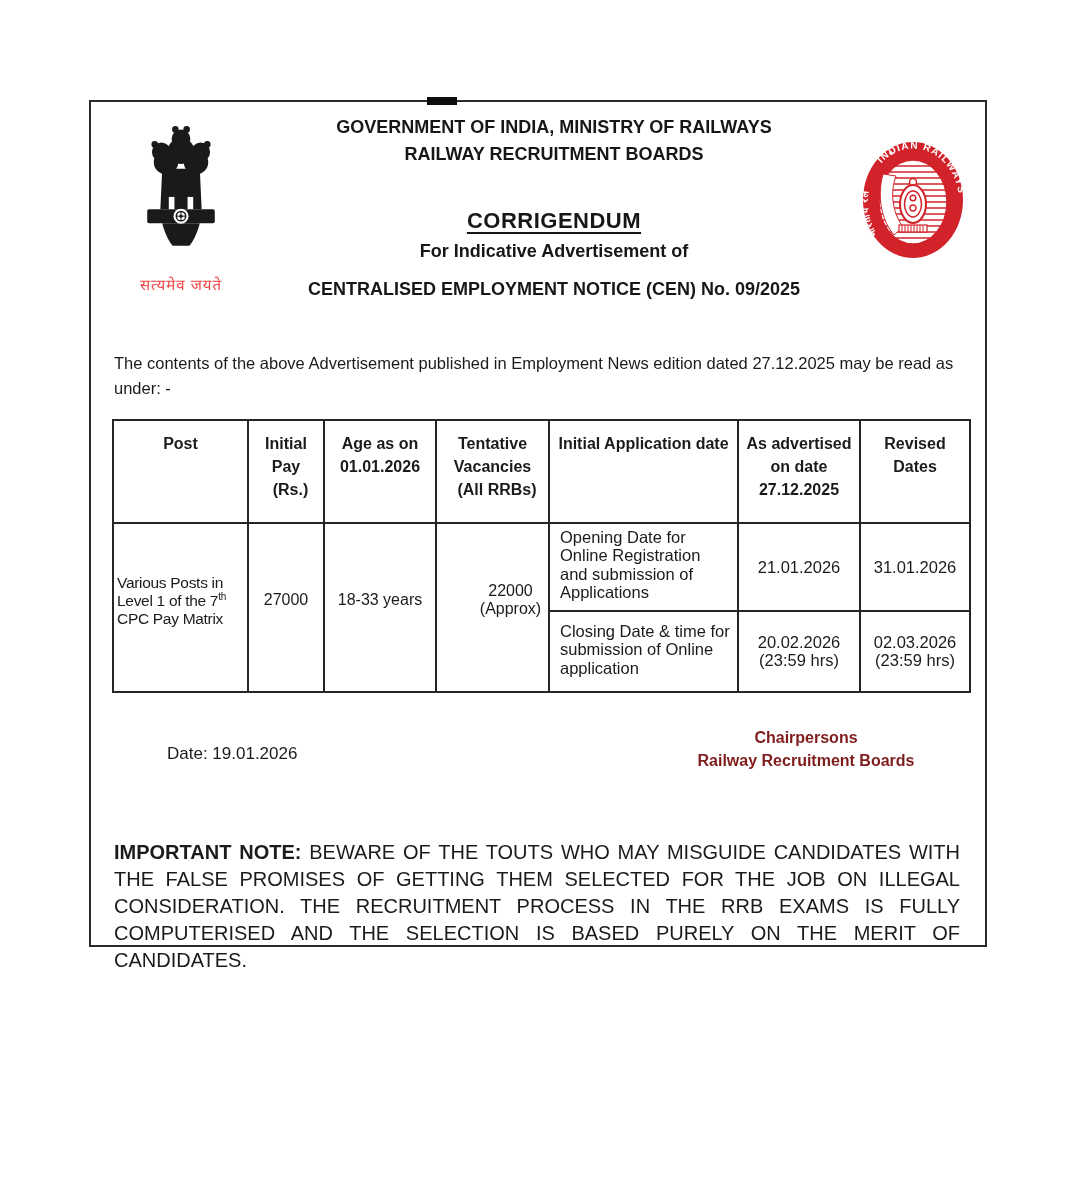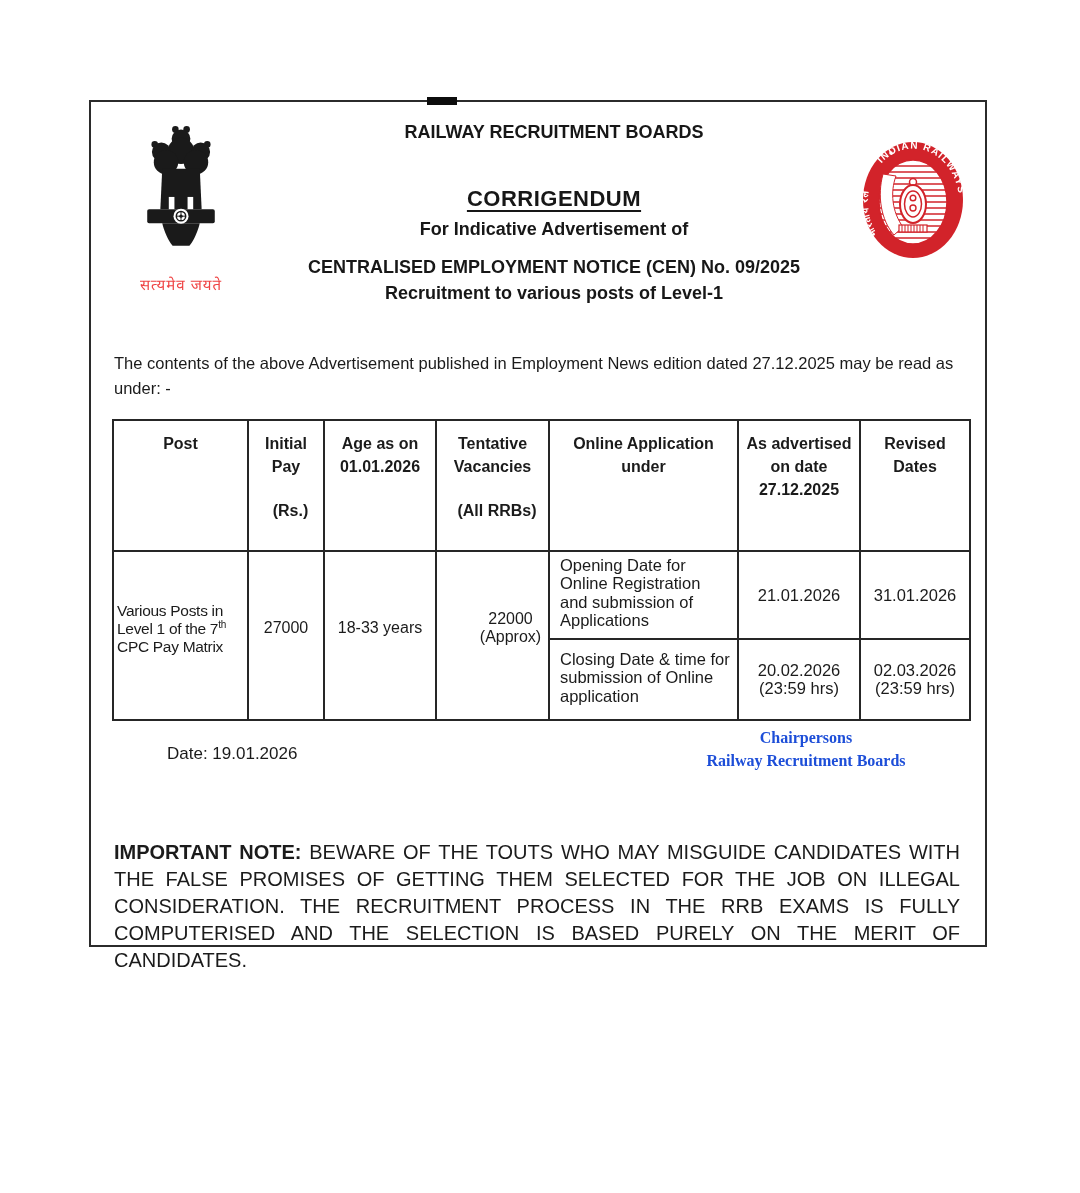--- a/index.html
+++ b/index.html
@@ -86,30 +86,30 @@
     position: absolute;
     left: 21px; top: 317px;
     width: 857px;
     border-collapse: collapse;
     table-layout: fixed;
     color: #1b1b1b;
   }
   table.corr th, table.corr td {
     border: 2px solid #262626;
   }
-  table.corr thead tr { height: 131px; }
+  table.corr thead tr { height: 103px; }
   table.corr th {
     font-weight: bold;
     font-size: 16px;
     line-height: 23px;
     vertical-align: top;
     padding-top: 11px;
     text-align: center;
   }
-  .th-gap { margin-top: 21px; padding-left: 9px; }
+  .th-gap { margin-top: 0; padding-left: 9px; }
   tr.body-r1 { height: 87px; }
   tr.body-r2 { height: 81px; }
   td.cell-post {
     font-size: 15.5px;
     line-height: 1.1;
     letter-spacing: -0.3px;
     text-align: left;
     vertical-align: middle;
     padding: 0 2px 14px 3px;
   }
@@ -142,22 +142,21 @@
     color: #1b1b1b;
   }
   .signoff-auth {
     position: absolute;
     left: 570px; top: 624px;
     width: 290px;
     text-align: center;
     font-weight: bold;
     font-size: 16px;
     line-height: 23px;
-    color: #1d4ed8;
-    font-family: Liberation Serif, serif;
+    color: #7f1d1d;
   }
   
   .note {
     position: absolute;
     left: 23px; top: 737px;
     width: 846px;
     font-size: 20px;
     line-height: 27px;
     text-align: justify;
     color: #1b1b1b;
@@ -245,25 +244,25 @@
         <text font-family="Liberation Sans, sans-serif" font-size="10" font-weight="bold" fill="#ffffff" letter-spacing="1.2">
           <textPath href="#arcTop" startOffset="50%" text-anchor="middle">INDIAN RAILWAYS</textPath>
         </text>
         <text font-family="Liberation Sans, sans-serif" font-size="9.5" font-weight="bold" fill="#ffffff" letter-spacing="1">
           <textPath href="#arcLeft" startOffset="50%" text-anchor="middle">भारतीय रेल</textPath>
         </text>
       </svg>
     </div>
 
     <div class="masthead">
+      <div class="m-line1">GOVERNMENT OF INDIA, MINISTRY OF RAILWAYS</div>
       <div class="m-line2">RAILWAY RECRUITMENT BOARDS</div>
       <div><span class="m-title">CORRIGENDUM</span></div>
       <div class="m-sub1">For Indicative Advertisement of</div>
       <div class="m-sub2">CENTRALISED EMPLOYMENT NOTICE (CEN) No. 09/2025</div>
-      <div class="m-sub3">Recruitment to various posts of Level-1</div>
     </div>
 
     <div class="intro">The contents of the above Advertisement published in Employment News edition dated 27.12.2025 may be read as under: -</div>
 
     <table class="corr">
       <colgroup>
         <col style="width:135px">
           <col style="width:76px">
           <col style="width:112px">
         <col style="width:113px">
@@ -281,21 +280,21 @@
             <div class="th-gap">(Rs.)</div>
           </th>
           <th>
             <div>Age as on 01.01.2026</div>
           </th>
           <th>
             <div>Tentative Vacancies</div>
             <div class="th-gap">(All RRBs)</div>
           </th>
           <th>
-            <div>Online Application under</div>
+            <div>Initial Application date</div>
           </th>
           <th>
             <div>As advertised on date 27.12.2025</div>
           </th>
           <th>
             <div>Revised Dates</div>
           </th>
         </tr>
       </thead>
       <tbody>

